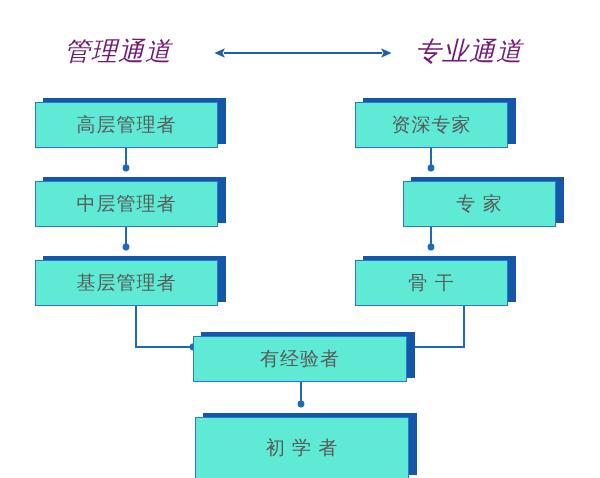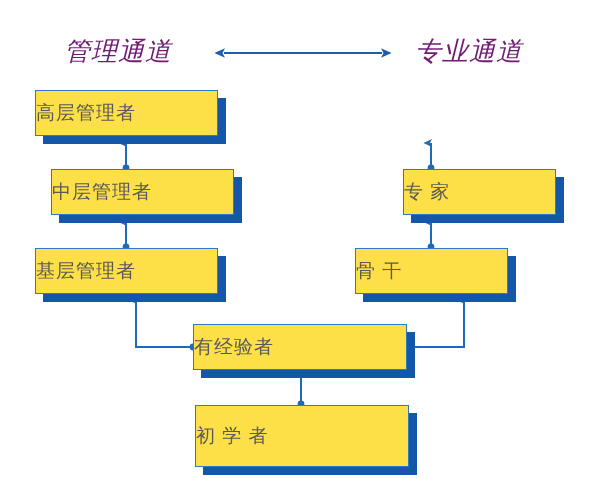--- a/index.html
+++ b/index.html
@@ -54,42 +54,42 @@
     position: absolute;
     left: 8px;
     top: 8px;
     width: 100%;
     height: 100%;
     background: #1457a8;
   }
   .node .face {
     position: absolute;
     left: 0;
-    top: 0;
+    top: 12px;
     width: 100%;
     height: 100%;
     box-sizing: border-box;
-    background: #fde047;
+    background: #5eead4;
     border: 1.6px solid #2e78c8;
     display: flex;
     align-items: center;
-    justify-content: flex-start;
+    justify-content: center;
   }
   .node .label {
     color: #595959;
     font-size: 19px;
     line-height: 22px;
     letter-spacing: 1px;
     white-space: nowrap;
     font-family: "Liberation Sans", "DejaVu Sans", sans-serif;
   }
 
   
   #node-senior-manager { left: 35px;  top: 90px;  width: 183px; height: 46px; }
-  #node-middle-manager { left: 35px;  top: 169px; width: 183px; height: 46px; margin-left: 16px; }
+  #node-middle-manager { left: 35px;  top: 169px; width: 183px; height: 46px; }
   #node-front-manager  { left: 35px;  top: 248px; width: 183px; height: 46px; text-decoration: underline; }
 
   
   #node-senior-expert { left: 355px; top: 90px;  width: 153px; height: 46px; }
   #node-expert        { left: 355px; top: 169px; width: 153px; height: 46px; margin-left: 48px; }
   #node-backbone      { left: 355px; top: 248px; width: 153px; height: 46px; }
 
   
   #node-experienced { left: 193px; top: 324px; width: 214px; height: 46px; }
   #node-beginner    { left: 195px; top: 405px; width: 214px; height: 62px; }
@@ -170,20 +170,26 @@
     </div>
   </div>
 
   <div class="node" id="node-front-manager">
     <div class="shadow"></div>
     <div class="face">
       <span class="label">基层管理者</span>
     </div>
   </div>
 
+  <div class="node" id="node-senior-expert">
+    <div class="shadow"></div>
+    <div class="face">
+      <span class="label">资深专家</span>
+    </div>
+  </div>
 
   <div class="node" id="node-expert">
     <div class="shadow"></div>
     <div class="face">
       <span class="label">专  家</span>
     </div>
   </div>
 
   <div class="node" id="node-experienced">
     <div class="shadow"></div>

